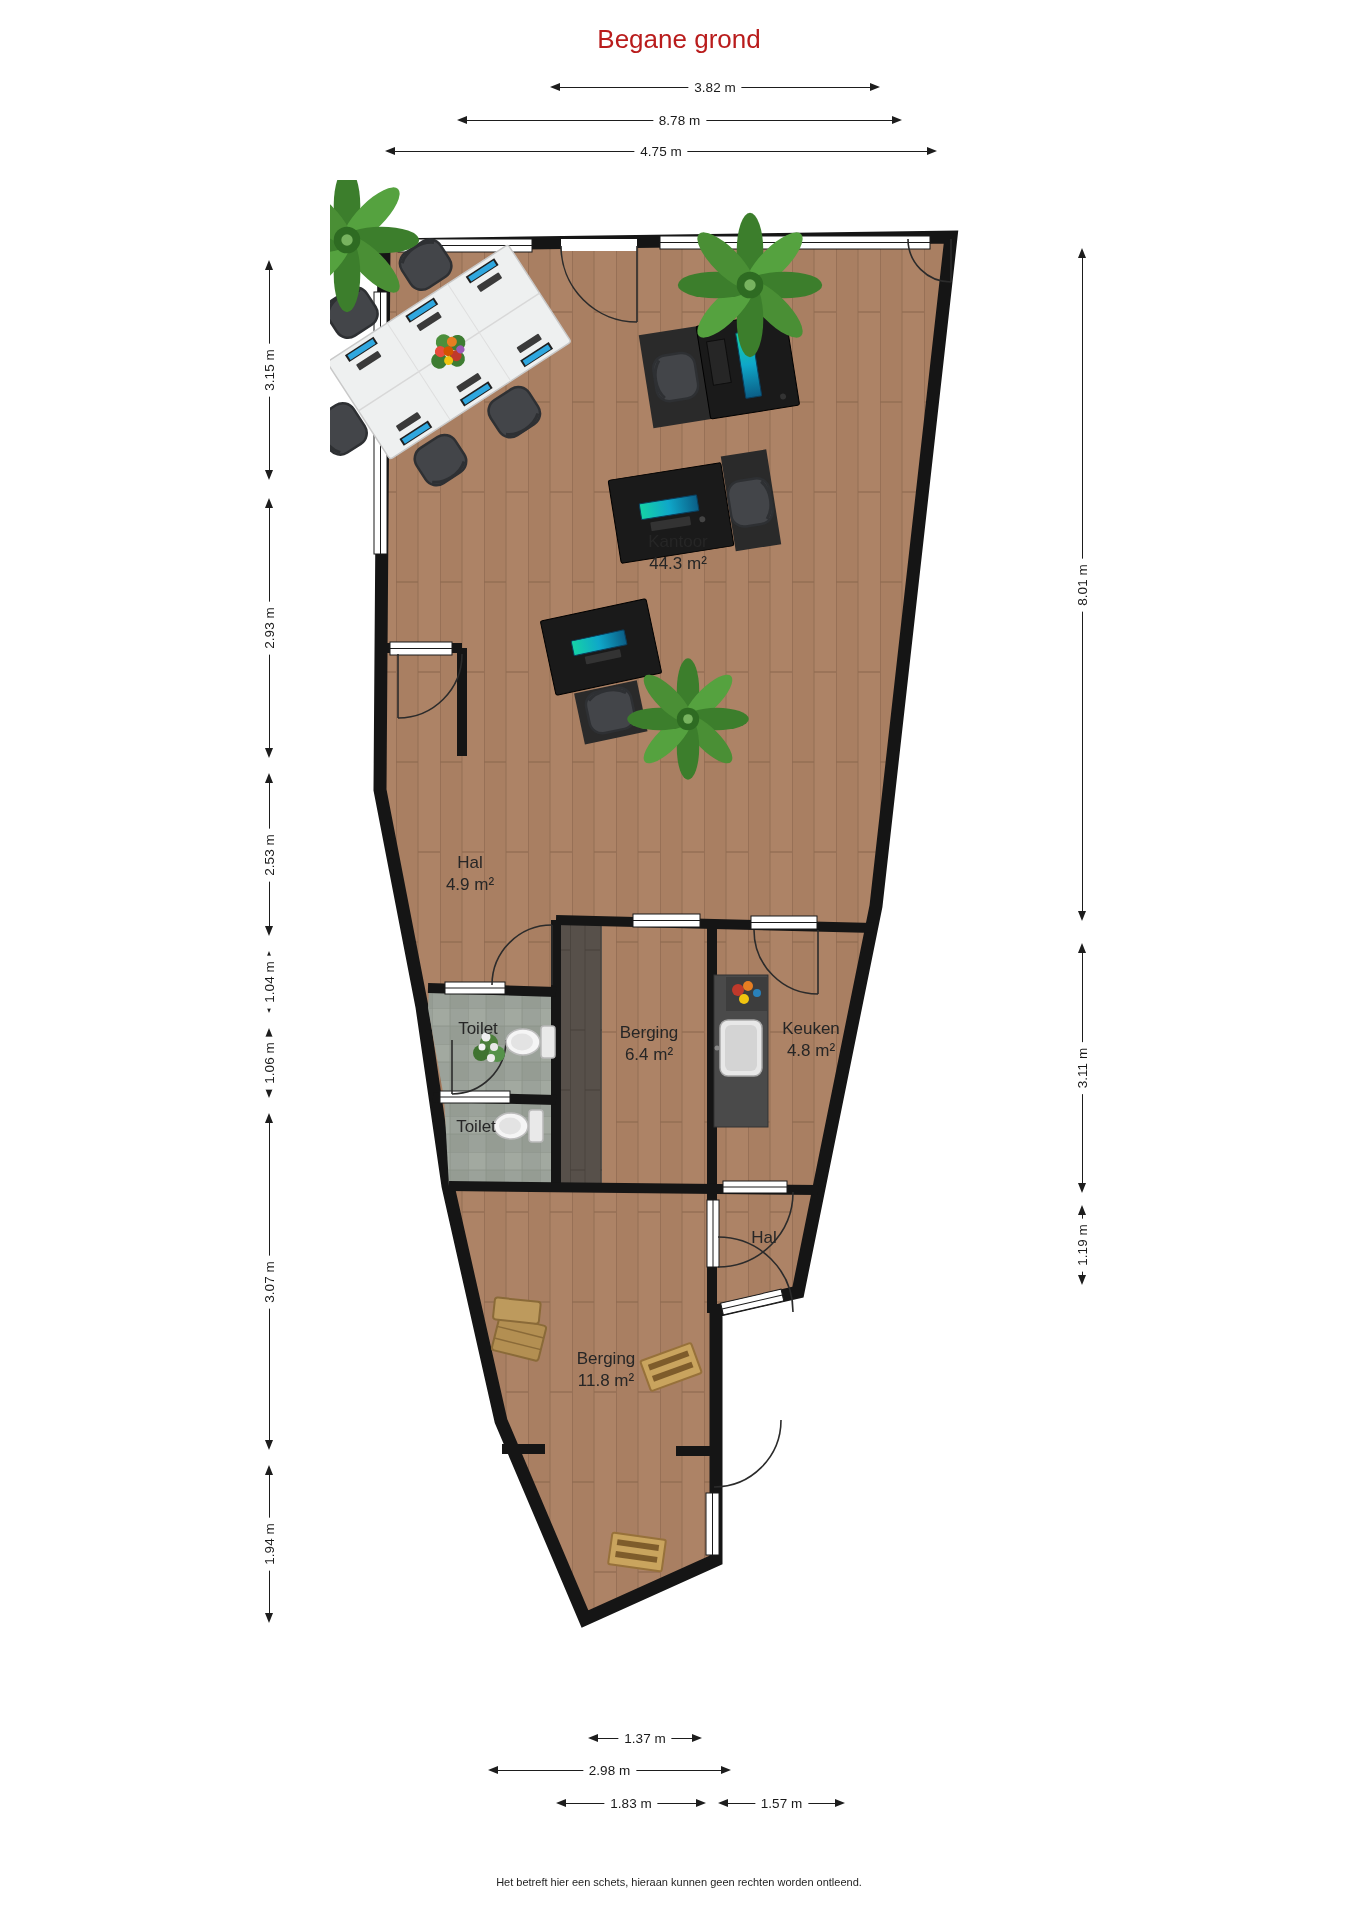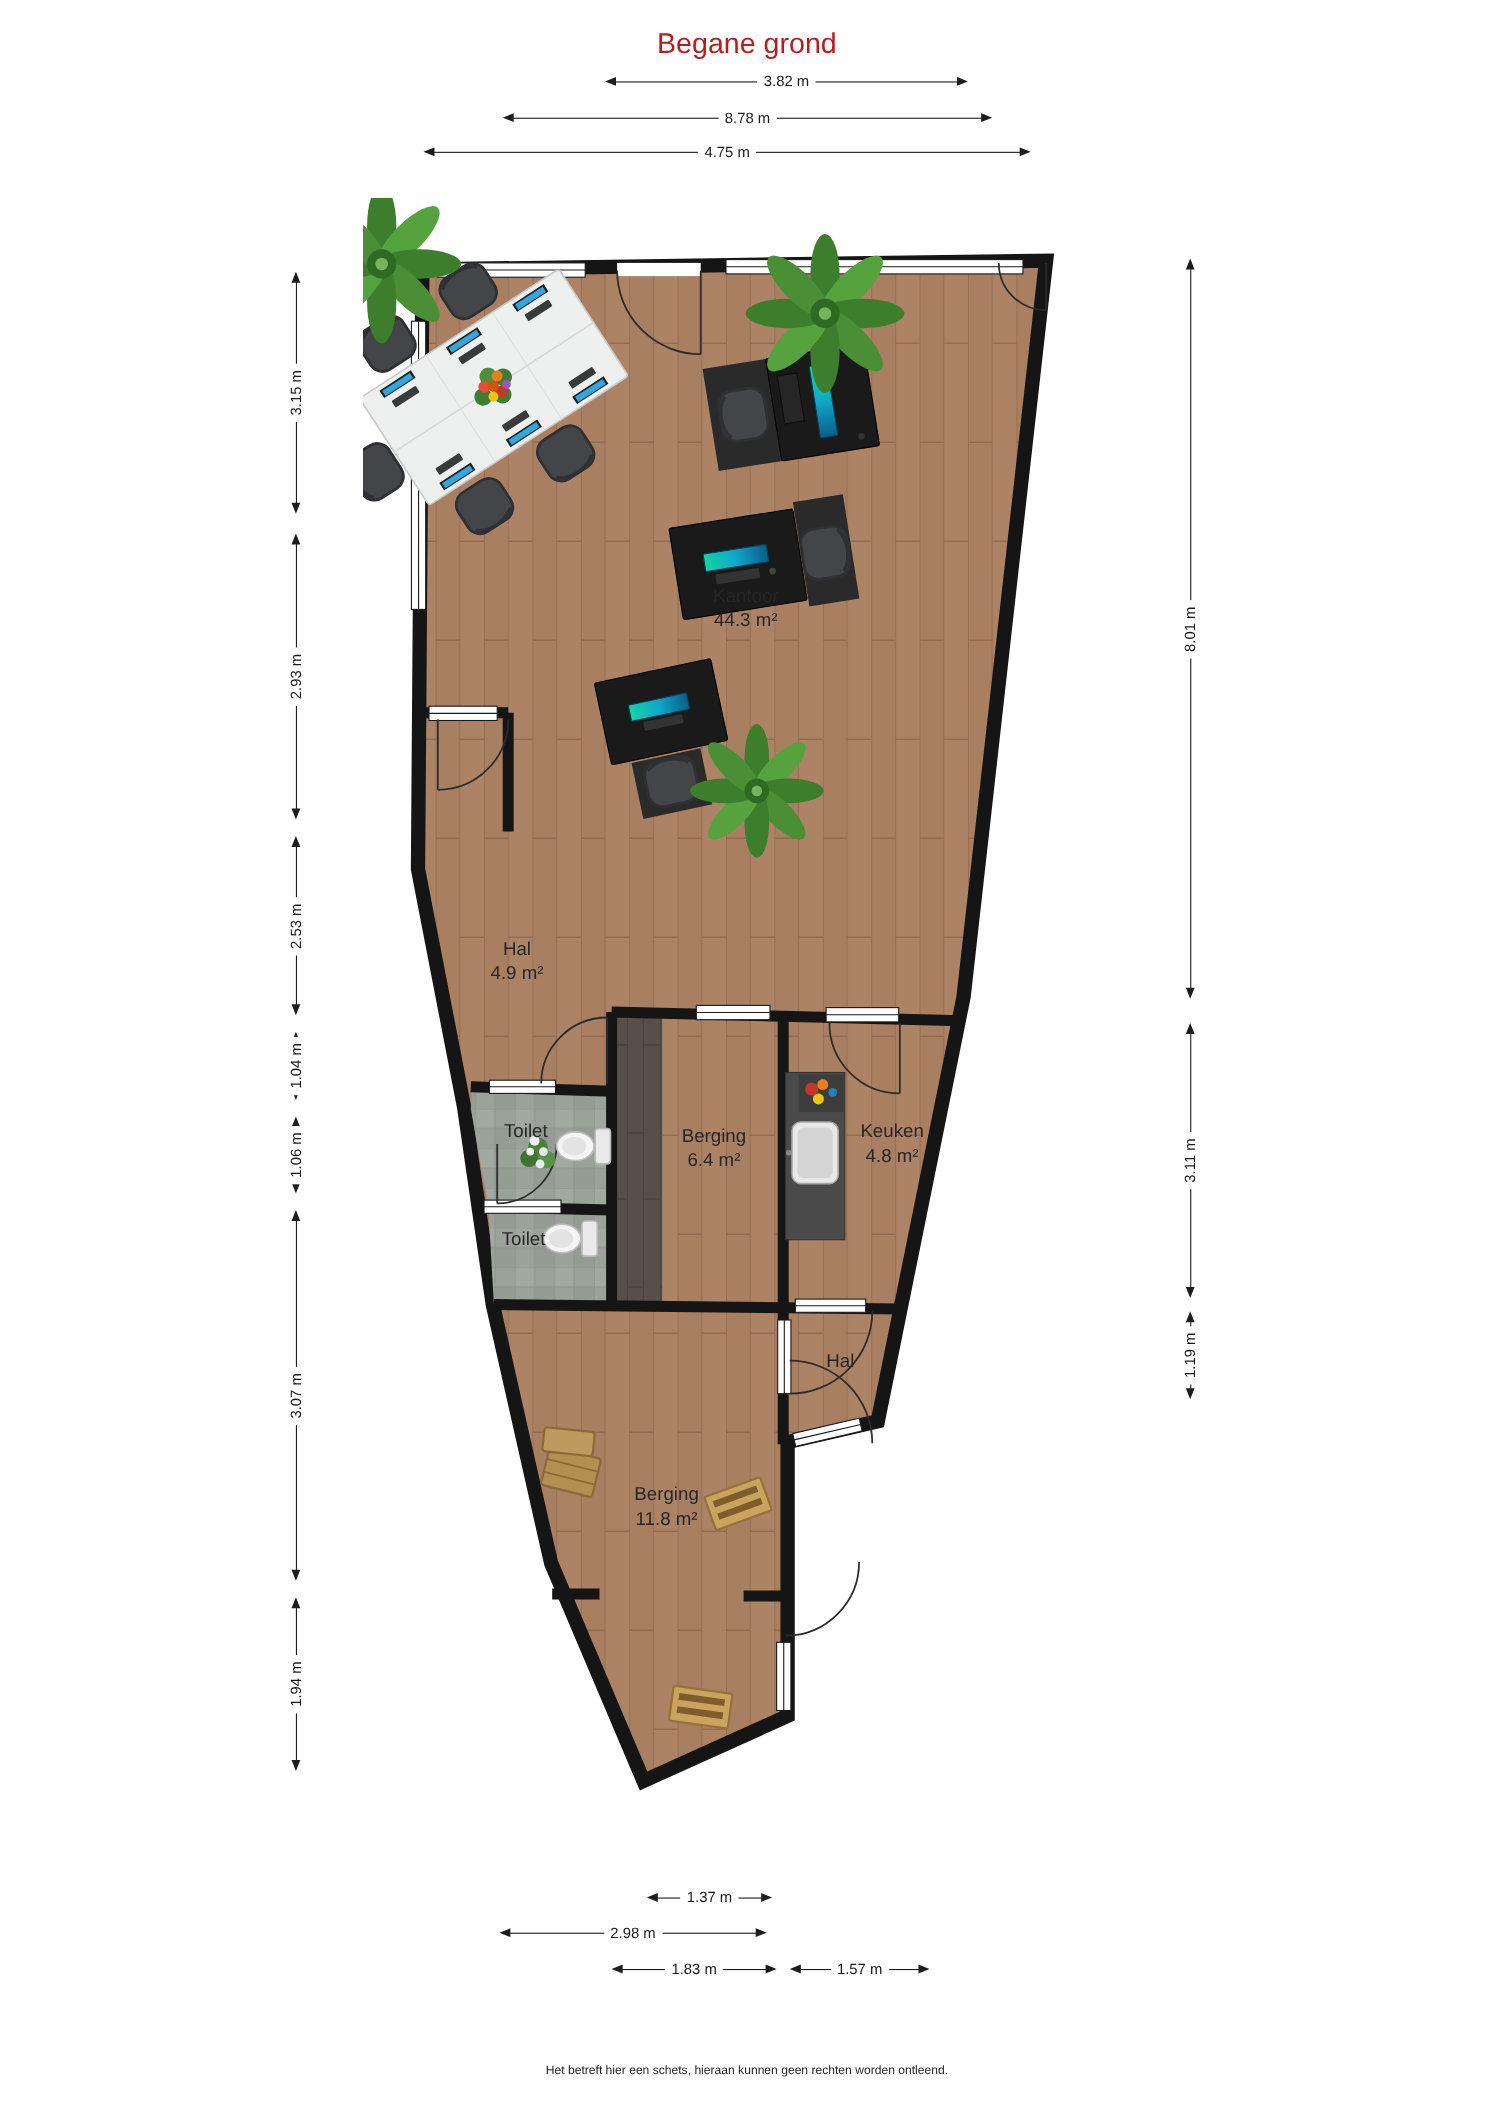--- a/index.html
+++ b/index.html
@@ -5,21 +5,21 @@
   html,body{margin:0;padding:0;background:#fff;}
   .page{position:relative;width:1358px;height:1920px;background:#fff;overflow:hidden;
         font-family:"Liberation Sans", sans-serif;color:#1a1a1a;}
   .title{position:absolute;left:0;right:0;top:24px;text-align:center;
          font-size:26px;color:#b91c1c;}
   .footer{position:absolute;left:0;right:0;top:1876px;text-align:center;
           font-size:11px;color:#1f1f1f;}
   .room-label{position:absolute;transform:translateX(-50%);text-align:center;
               font-size:17px;color:#262626;line-height:1.32;white-space:nowrap;}
   
-  .dimh,.dimv{position:absolute;}
+  .dimh,.dimv{position:absolute;margin-top:13px;}
   .dimh .line{position:absolute;left:5px;right:5px;top:50%;border-top:1px solid #1d1d1d;}
   .dimh .ar-l{position:absolute;left:0;top:50%;margin-top:-4px;width:0;height:0;border-style:solid;
               border-width:4px 10px 4px 0;border-color:transparent #1d1d1d transparent transparent;}
   .dimh .ar-r{position:absolute;right:0;top:50%;margin-top:-4px;width:0;height:0;border-style:solid;
               border-width:4px 0 4px 10px;border-color:transparent transparent transparent #1d1d1d;}
   .dimh .lbl{position:absolute;left:50%;top:50%;transform:translate(-50%,-50%);
              background:#fff;padding:0 6px;font-size:13.5px;white-space:nowrap;}
   .dimv .line{position:absolute;top:5px;bottom:5px;left:50%;border-left:1px solid #1d1d1d;}
   .dimv .ar-t{position:absolute;top:0;left:50%;margin-left:-4px;width:0;height:0;border-style:solid;
               border-width:0 4px 10px 4px;border-color:transparent transparent #1d1d1d transparent;}
@@ -415,21 +415,21 @@
     <span class="ar-b"></span>
     <span class="lbl">1.19 m</span>
   </div>
 
   <div class="dimh" style="left:588px;top:1717px;width:114px;height:16px;">
     <span class="line"></span>
       <span class="ar-l"></span>
     <span class="ar-r"></span>
     <span class="lbl">1.37 m</span>
   </div>
-  <div class="dimh" style="left:454px;top:1749px;width:243px;height:16px;">
+  <div class="dimh" style="left:488px;top:1749px;width:243px;height:16px;">
     <span class="line"></span>
       <span class="ar-l"></span>
     <span class="ar-r"></span>
     <span class="lbl">2.98 m</span>
   </div>
   <div class="dimh" style="left:556px;top:1782px;width:150px;height:16px;">
     <span class="line"></span>
       <span class="ar-l"></span>
     <span class="ar-r"></span>
     <span class="lbl">1.83 m</span>

